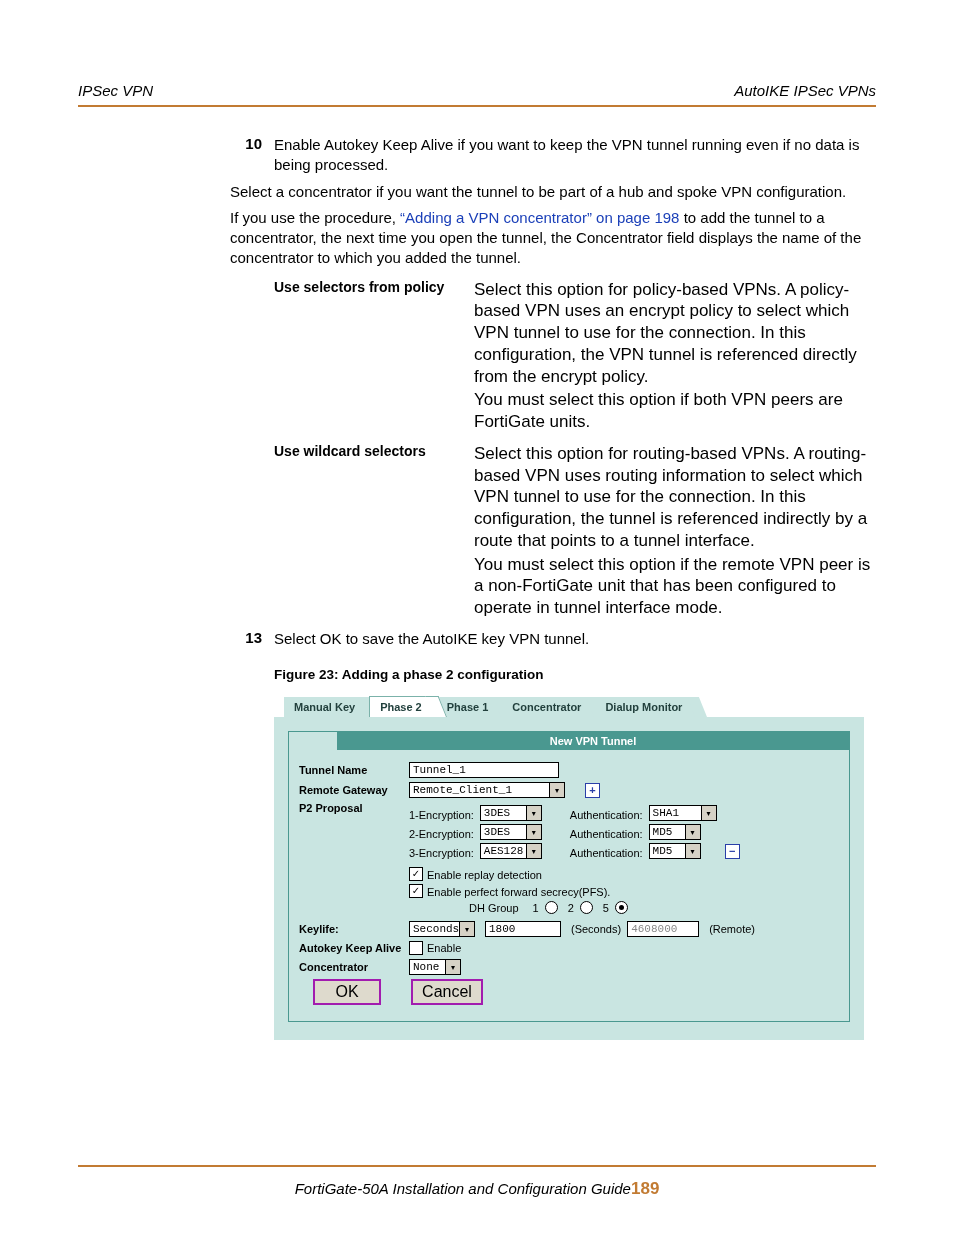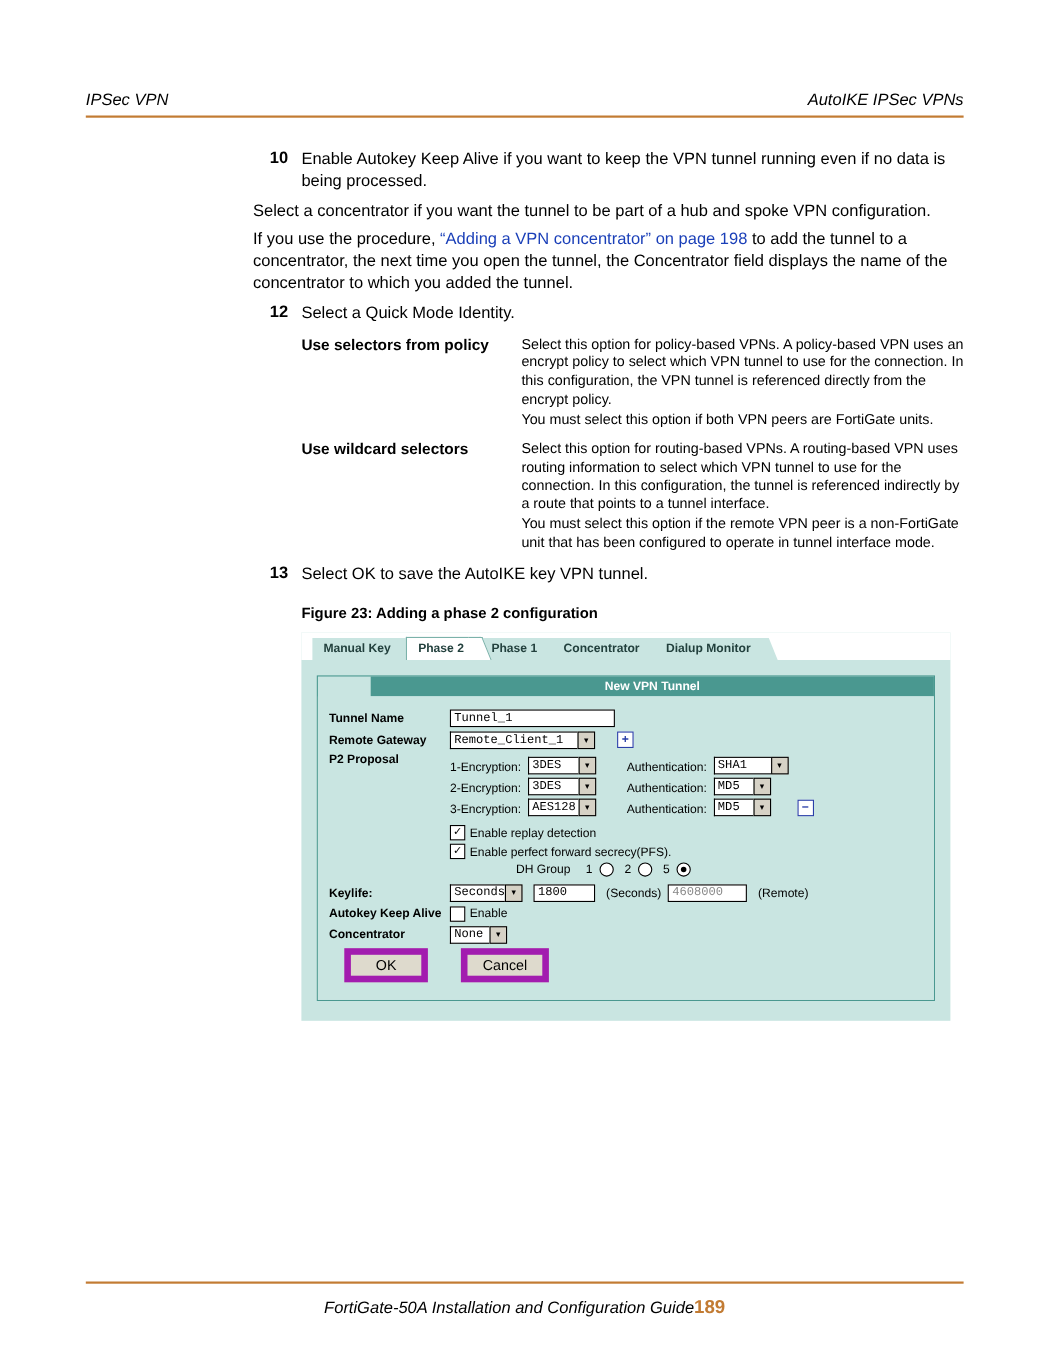--- a/index.html
+++ b/index.html
@@ -14,21 +14,21 @@
   .hdr { display:flex; justify-content:space-between; font-style:italic; font-size:15px; }
   .hr-orange { border:none; border-top:2px solid #c27b33; margin:6px 0 28px 0; }
   .hr-orange2 { border:none; border-top:2px solid #c27b33; margin:0 0 8px 0; }
   .step { display:flex; margin:6px 0; }
   .step .num { width:44px; flex:0 0 44px; text-align:right; font-weight:bold; padding-right:12px; box-sizing:border-box; }
   .step .txt { flex:1; line-height:1.35; }
   .link { color:#1a3fb8; }
   .opt-table { margin:10px 0 8px 44px; }
   .opt-row { display:flex; margin:4px 0; }
   .opt-label { width:200px; flex:0 0 200px; font-weight:bold; font-size:14px; }
-  .opt-desc { flex:1; font-size:13px; line-height:1.28; }
+  .opt-desc { flex:1; font-size:17px; line-height:1.28; }
   .opt-desc .para { margin:0 0 2px 0; }
   .fig-caption { font-weight:bold; font-size:13.5px; margin:18px 0 10px 44px; }
   
   .ui { margin-left:44px; width:590px; background:#c9e5e1; position:relative; font-family: Verdana, Geneva, sans-serif; font-size:11px; color:#000; padding-bottom:18px; }
   .tabs { display:flex; align-items:flex-end; padding:4px 6px 0 10px; background:#fff; }
   .tab { position:relative; padding:4px 14px 4px 10px; margin-right:0px; font-weight:bold; font-size:11px; background:#c9e5e1; color:#22403d; border-top-right-radius:0; }
   .tab.inactive { color:#22403d; }
   .tab.active { background:#fff; z-index:3; border:1px solid #7bb2aa; border-bottom:none; }
   .tab.active::before { content:""; position:absolute; right:-11px; top:-1px; bottom:0; width:12px; background:#fff; transform:skewX(22deg); transform-origin:bottom left; border-top:1px solid #7bb2aa; border-right:1px solid #7bb2aa; }
   .tab.inactive::before { content:""; position:absolute; right:-11px; top:0; bottom:0; width:12px; background:#c9e5e1; transform:skewX(22deg); transform-origin:bottom left; }
@@ -39,21 +39,21 @@
   .lab { width:110px; flex:0 0 110px; font-weight:bold; font-size:11px; }
   .tin { border:1px solid #000; background:#fff; font-family:"Courier New", monospace; font-size:11px; padding:1px 3px; box-sizing:border-box; }
   .drop { display:inline-flex; align-items:stretch; }
   .drop .tin { border-right:none; }
   .ddbtn { width:14px; background:#d6d2c6; border:1px solid #000; display:flex; align-items:center; justify-content:center; font-size:8px; }
   .plus-ic, .minus-ic { width:13px; height:13px; border:1px solid #2a3fa8; display:flex; align-items:center; justify-content:center; color:#2a3fa8; font-size:11px; font-weight:bold; background:#fff; line-height:1; }
   .sub { display:flex; align-items:flex-end; margin:3px 0 3px 0; flex-wrap:nowrap; }
   .cb { width:12px; height:12px; border:1px solid #000; background:#fff; display:inline-flex; align-items:center; justify-content:center; font-size:10px; margin-right:4px; line-height:1; }
   .rb { width:11px; height:11px; border:1px solid #000; border-radius:50%; display:inline-flex; align-items:center; justify-content:center; margin:0 2px 0 6px; background:#fff; }
   .rb.sel::after { content:""; width:5px; height:5px; background:#000; border-radius:50%; }
-  .btn { border:6px solid #a21caf; background:#dedacd; padding:2px 20px; font-family:Verdana, sans-serif; font-size:13px; font-weight:normal; text-align:center; }
+  .btn { border:2px solid #a21caf; background:#dedacd; padding:2px 20px; font-family:Verdana, sans-serif; font-size:16px; font-weight:normal; text-align:center; }
   .btn.ok { width:64px; padding:2px 0; }
   .btn.cancel { width:68px; padding:2px 0; }
   .grey { color:#888; }
   
   .ftr { position:absolute; left:78px; right:78px; bottom:36px; }
   .ftr-row { display:flex; justify-content:center; align-items:baseline; padding-top:4px; }
   .ftr-title { font-style:italic; font-size:15px; }
   .ftr-page { color:#c27b33; font-weight:bold; font-size:17px; }
   .sp6 { display:inline-block; width:6px; }
   .sp10 { display:inline-block; width:10px; }
@@ -77,24 +77,20 @@
 
     <div class="step">
       <div class="txt">
         <div>Select a concentrator if you want the tunnel to be part of a hub and spoke VPN configuration.</div>
         <div style="margin-top:6px;">
           <span>If you use the procedure, </span><span class="link">“Adding a VPN concentrator” on page 198</span><span> to add the tunnel to a concentrator, the next time you open the tunnel, the Concentrator field displays the name of the concentrator to which you added the tunnel.</span>
         </div>
       </div>
     </div>
 
-    <div class="step">
-      <div class="num">12</div>
-      <div class="txt">Select a Quick Mode Identity.</div>
-    </div>
 
     <div class="opt-table">
       <div class="opt-row">
         <div class="opt-label">Use selectors from policy</div>
         <div class="opt-desc">
           <div class="para">Select this option for policy-based VPNs. A policy-based VPN uses an encrypt policy to select which VPN tunnel to use for the connection. In this configuration, the VPN tunnel is referenced directly from the encrypt policy.</div>
           <div class="para">You must select this option if both VPN peers are FortiGate units.</div>
         </div>
       </div>
       <div class="opt-row" style="margin-top:8px;">
@@ -127,21 +123,21 @@
         <div class="panel-body">
 
           <div class="row">
             <div class="lab">Tunnel Name</div>
             <div class="tin" style="width:150px;">Tunnel_1</div>
           </div>
 
           <div class="row">
             <div class="lab">Remote Gateway</div>
             <div class="drop">
-              <div class="tin" style="width:116px;">Remote_Client_1</div>
+              <div class="tin" style="width:140px;">Remote_Client_1</div>
               <div class="ddbtn">▾</div>
             </div>
             <span class="sp10"></span>
               <span class="sp10"></span>
             <div class="plus-ic">+</div>
           </div>
 
           <div class="row" style="align-items:flex-start;">
             <div class="lab">P2 Proposal</div>
             <div style="flex:1;">
@@ -216,21 +212,21 @@
             </div>
           </div>
 
           <div class="row">
             <div class="lab">Keylife:</div>
             <div class="drop">
                 <div class="tin" style="width:50px;">Seconds</div>
                 <div class="ddbtn">▾</div>
               </div>
             <span class="sp10"></span>
-            <div class="tin" style="width:56px;">1800</div>
+            <div class="tin" style="width:76px;">1800</div>
             <span class="sp10"></span>
             <span>(Seconds)</span>
             <span class="sp6"></span>
             <div class="tin grey" style="width:72px;">4608000</div>
             <span class="sp10"></span>
             <span>(Remote)</span>
           </div>
 
           <div class="row">
             <div class="lab" style="width:110px;">Autokey Keep Alive</div>

